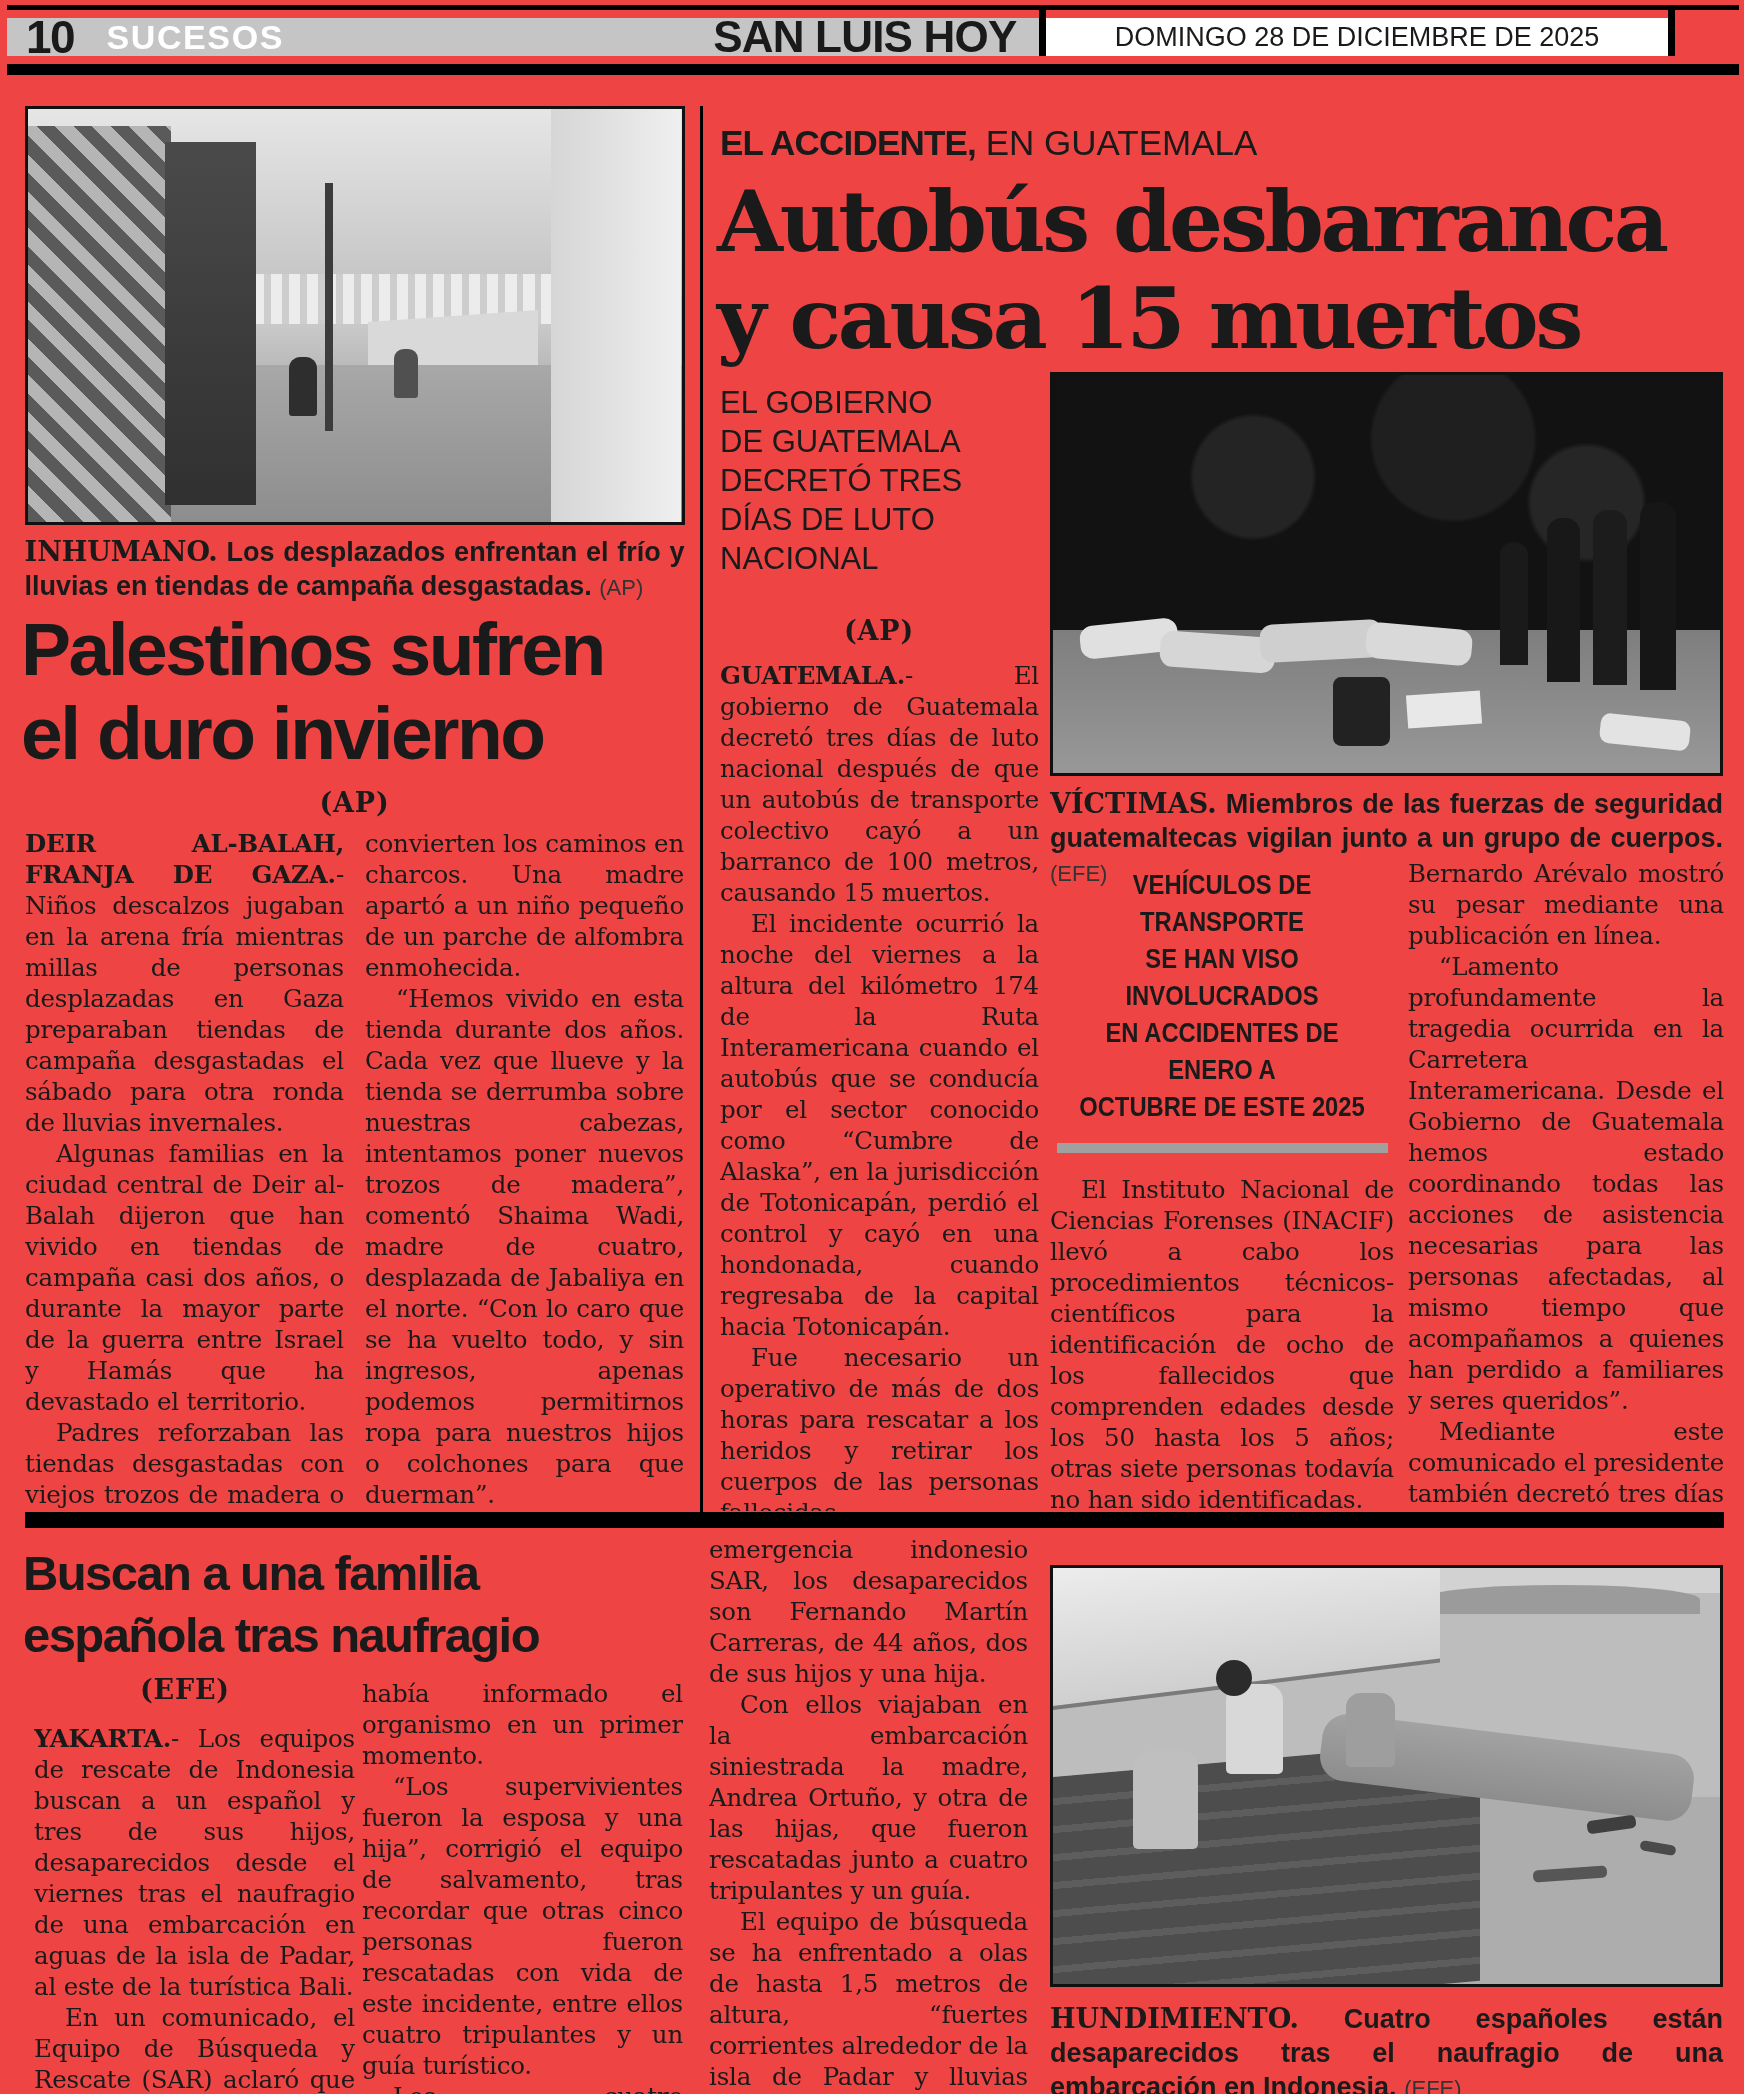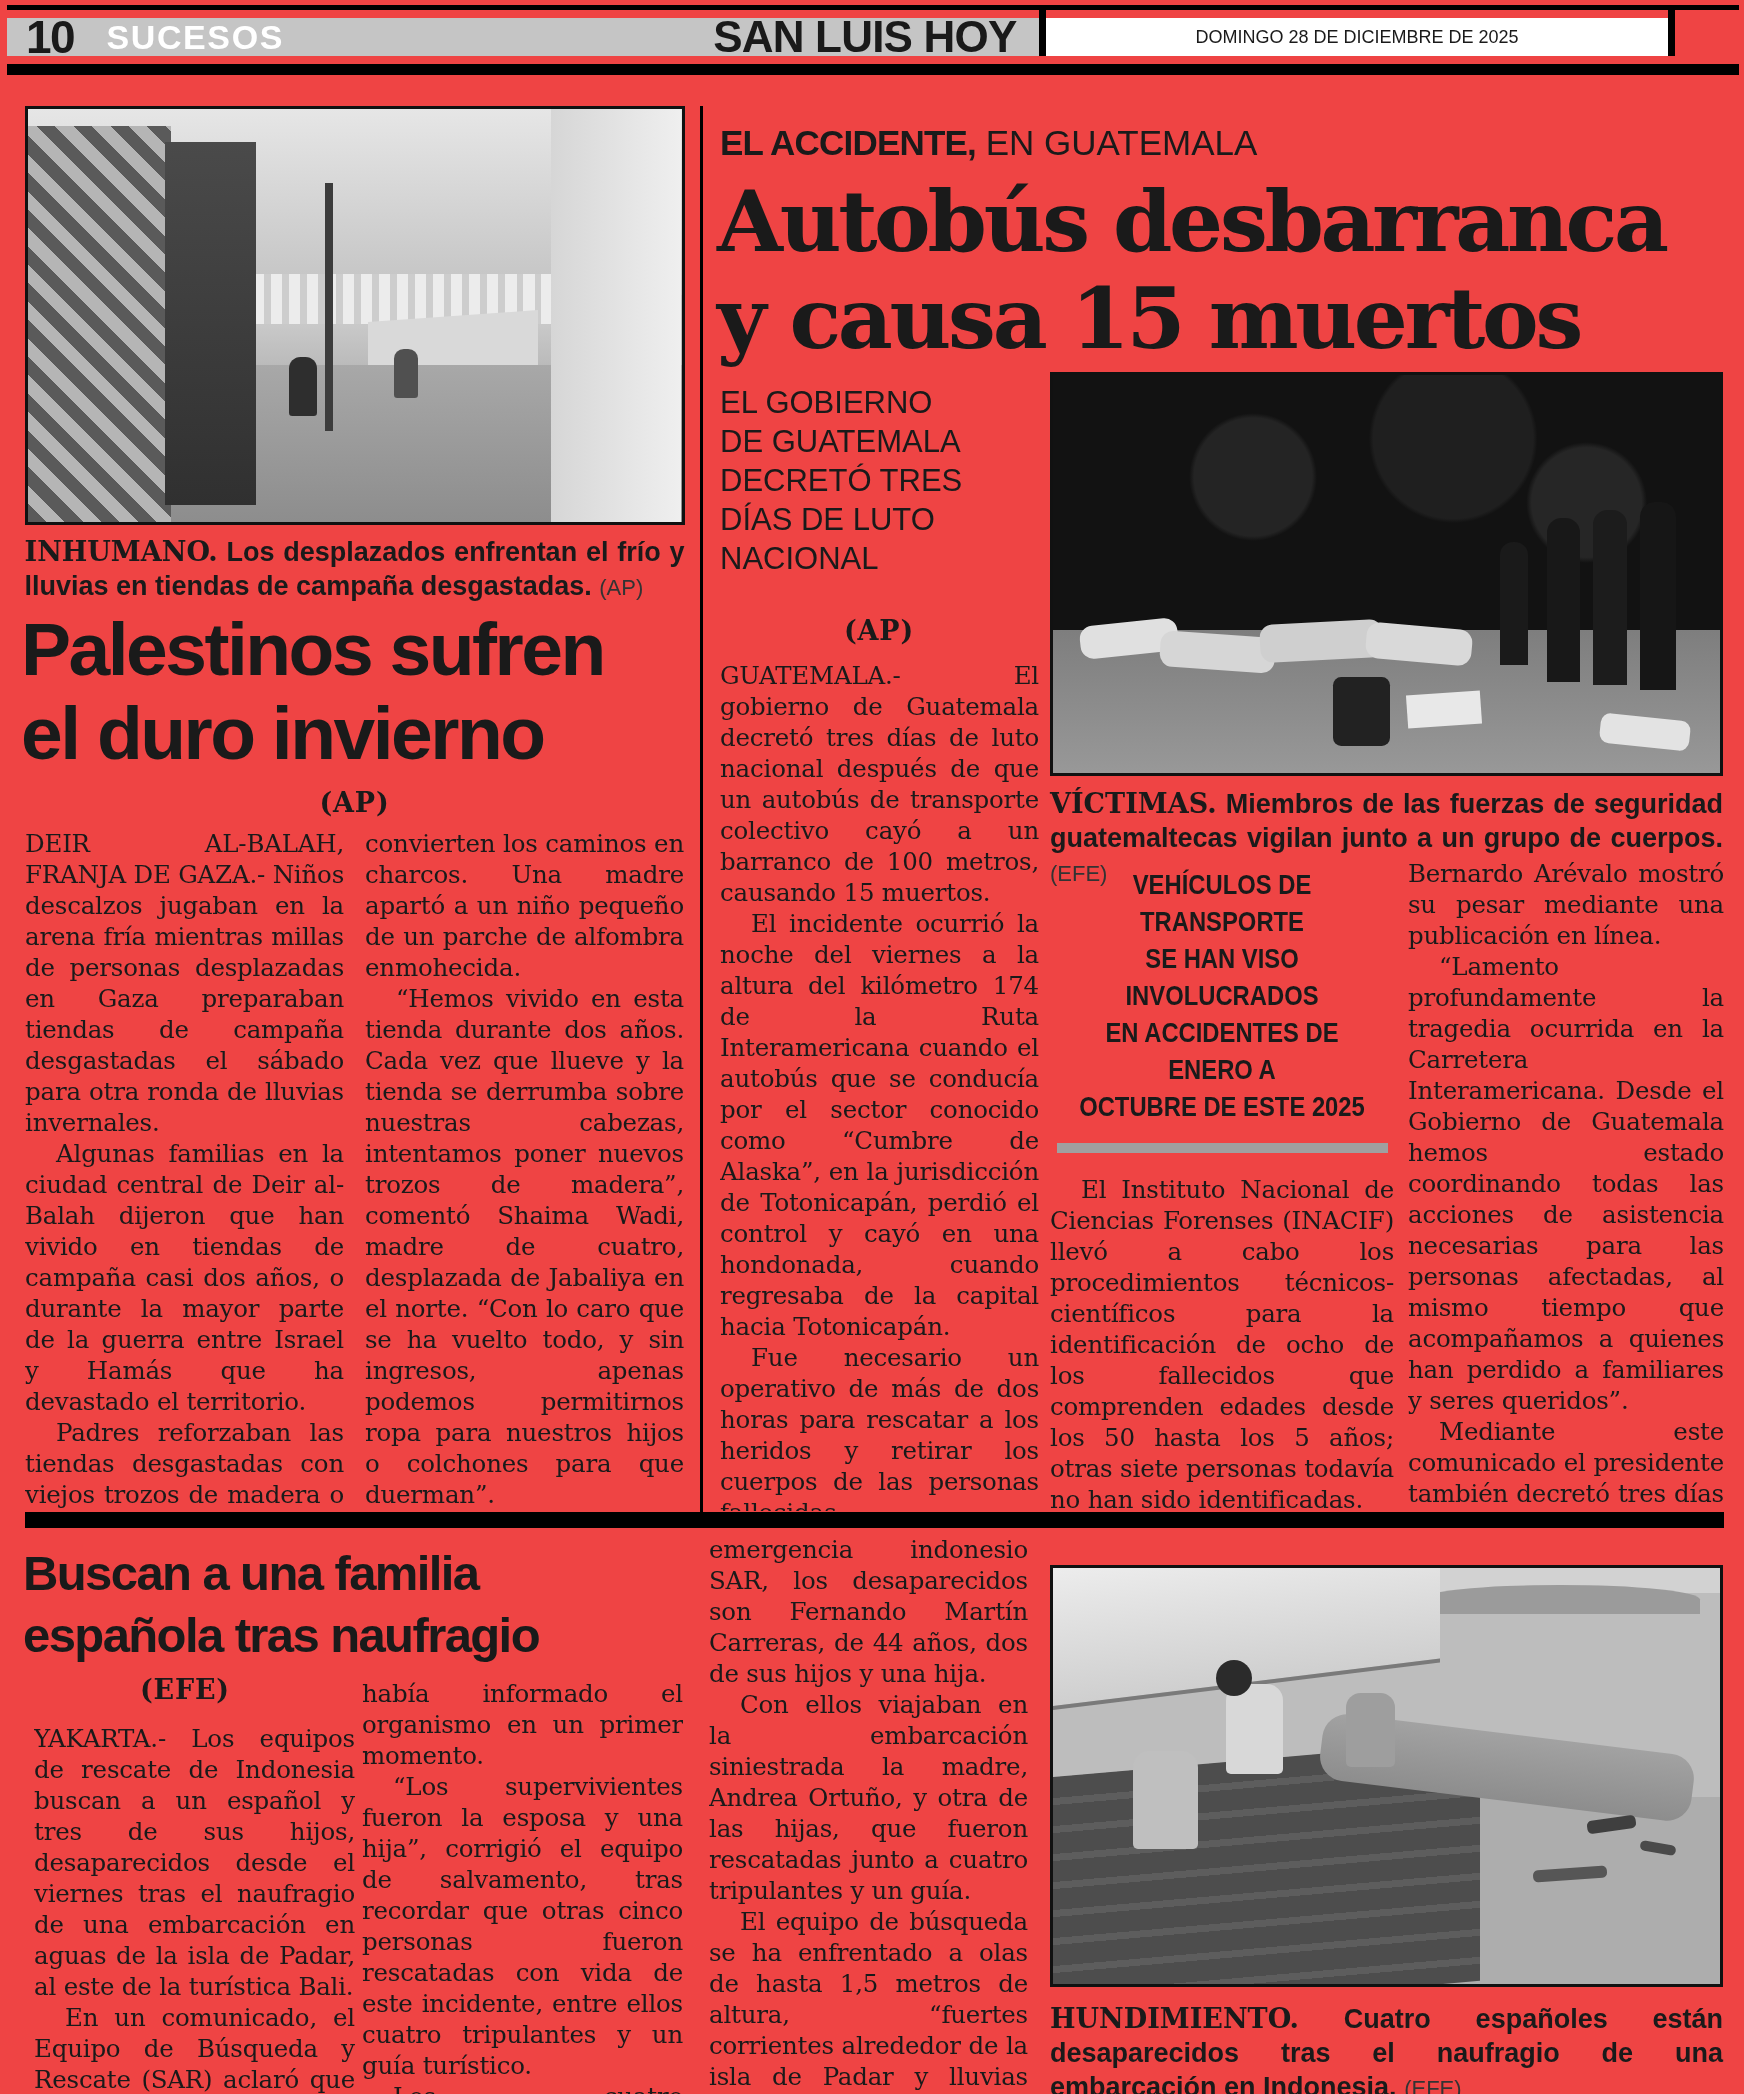--- a/index.html
+++ b/index.html
@@ -8,40 +8,40 @@
     color:#1a1a1a;font-family:"DejaVu Serif",serif;overflow:hidden;
     margin:0 auto;
   }
   .abs{position:absolute;}
   .rule{background:#000;}
   
   .band{background:#c5c5c5;}
   .page-num{font-family:"Liberation Sans",sans-serif;font-weight:bold;font-size:46px;line-height:38px;letter-spacing:-1.6px;}
   .section-label{font-family:"Liberation Sans",sans-serif;font-weight:bold;font-size:34px;line-height:38px;color:#fff;letter-spacing:1.6px;}
   .masthead{font-family:"Liberation Sans",sans-serif;font-weight:bold;font-size:44px;line-height:38px;letter-spacing:-0.8px;}
-  .date-area{background:#fff;text-align:center;font-family:"Liberation Sans",sans-serif;font-size:18px;line-height:38px;letter-spacing:0px;}
+  .date-area{background:#fff;text-align:center;font-family:"Liberation Sans",sans-serif;font-size:27px;line-height:38px;letter-spacing:0px;}
   
   .photo{border:3.3px solid #111;box-sizing:border-box;overflow:hidden;background:#bbb;}
   .photo *{position:absolute;}
   
   .caption{font-family:"Liberation Sans",sans-serif;font-weight:bold;font-size:27px;line-height:34px;text-align:justify;}
   .cap-lead{font-family:"DejaVu Serif",serif;font-weight:bold;}
   .cap-credit{font-weight:normal;font-size:22px;color:#333;}
   
   .hl-sans{font-family:"Liberation Sans",sans-serif;font-weight:bold;white-space:pre-line;}
   .hl-slab{font-family:"DejaVu Serif",serif;font-weight:bold;white-space:pre-line;}
   .kicker{font-family:"Liberation Sans",sans-serif;font-size:35px;line-height:39px;}
   .kicker b{letter-spacing:-0.8px;}
   .subhead{font-family:"Liberation Sans",sans-serif;font-weight:normal;font-size:31px;line-height:39px;white-space:pre-line;letter-spacing:0px;}
   .byline{font-weight:bold;font-size:27px;text-align:center;letter-spacing:0.8px;}
   
   .body{font-size:24.5px;line-height:31px;text-align:justify;overflow:hidden;letter-spacing:-0.2px;}
   .body p{margin:0;text-indent:31px;}
   .body p.noindent{text-indent:0;}
-  .dateline{font-weight:normal;}
+  .dateline{font-weight:bold;}
   .cols{display:flex;justify-content:center;}
   .cols .col{overflow:hidden;}
   
   .stat-number{font-family:"DejaVu Serif",serif;font-weight:bold;font-size:95px;line-height:90px;text-align:center;letter-spacing:1.6px;}
   .stat-text{font-family:"Liberation Sans",sans-serif;font-weight:bold;font-size:28px;line-height:37px;text-align:center;white-space:pre-line;transform:scaleX(.85);transform-origin:50% 0;margin-top:11.5px;}
   .stat-bar{height:10.6px;background:#a0a0a0;margin:18px 6.5px 21px 6.5px;}
 </style>
 </head>
 <body>
 

